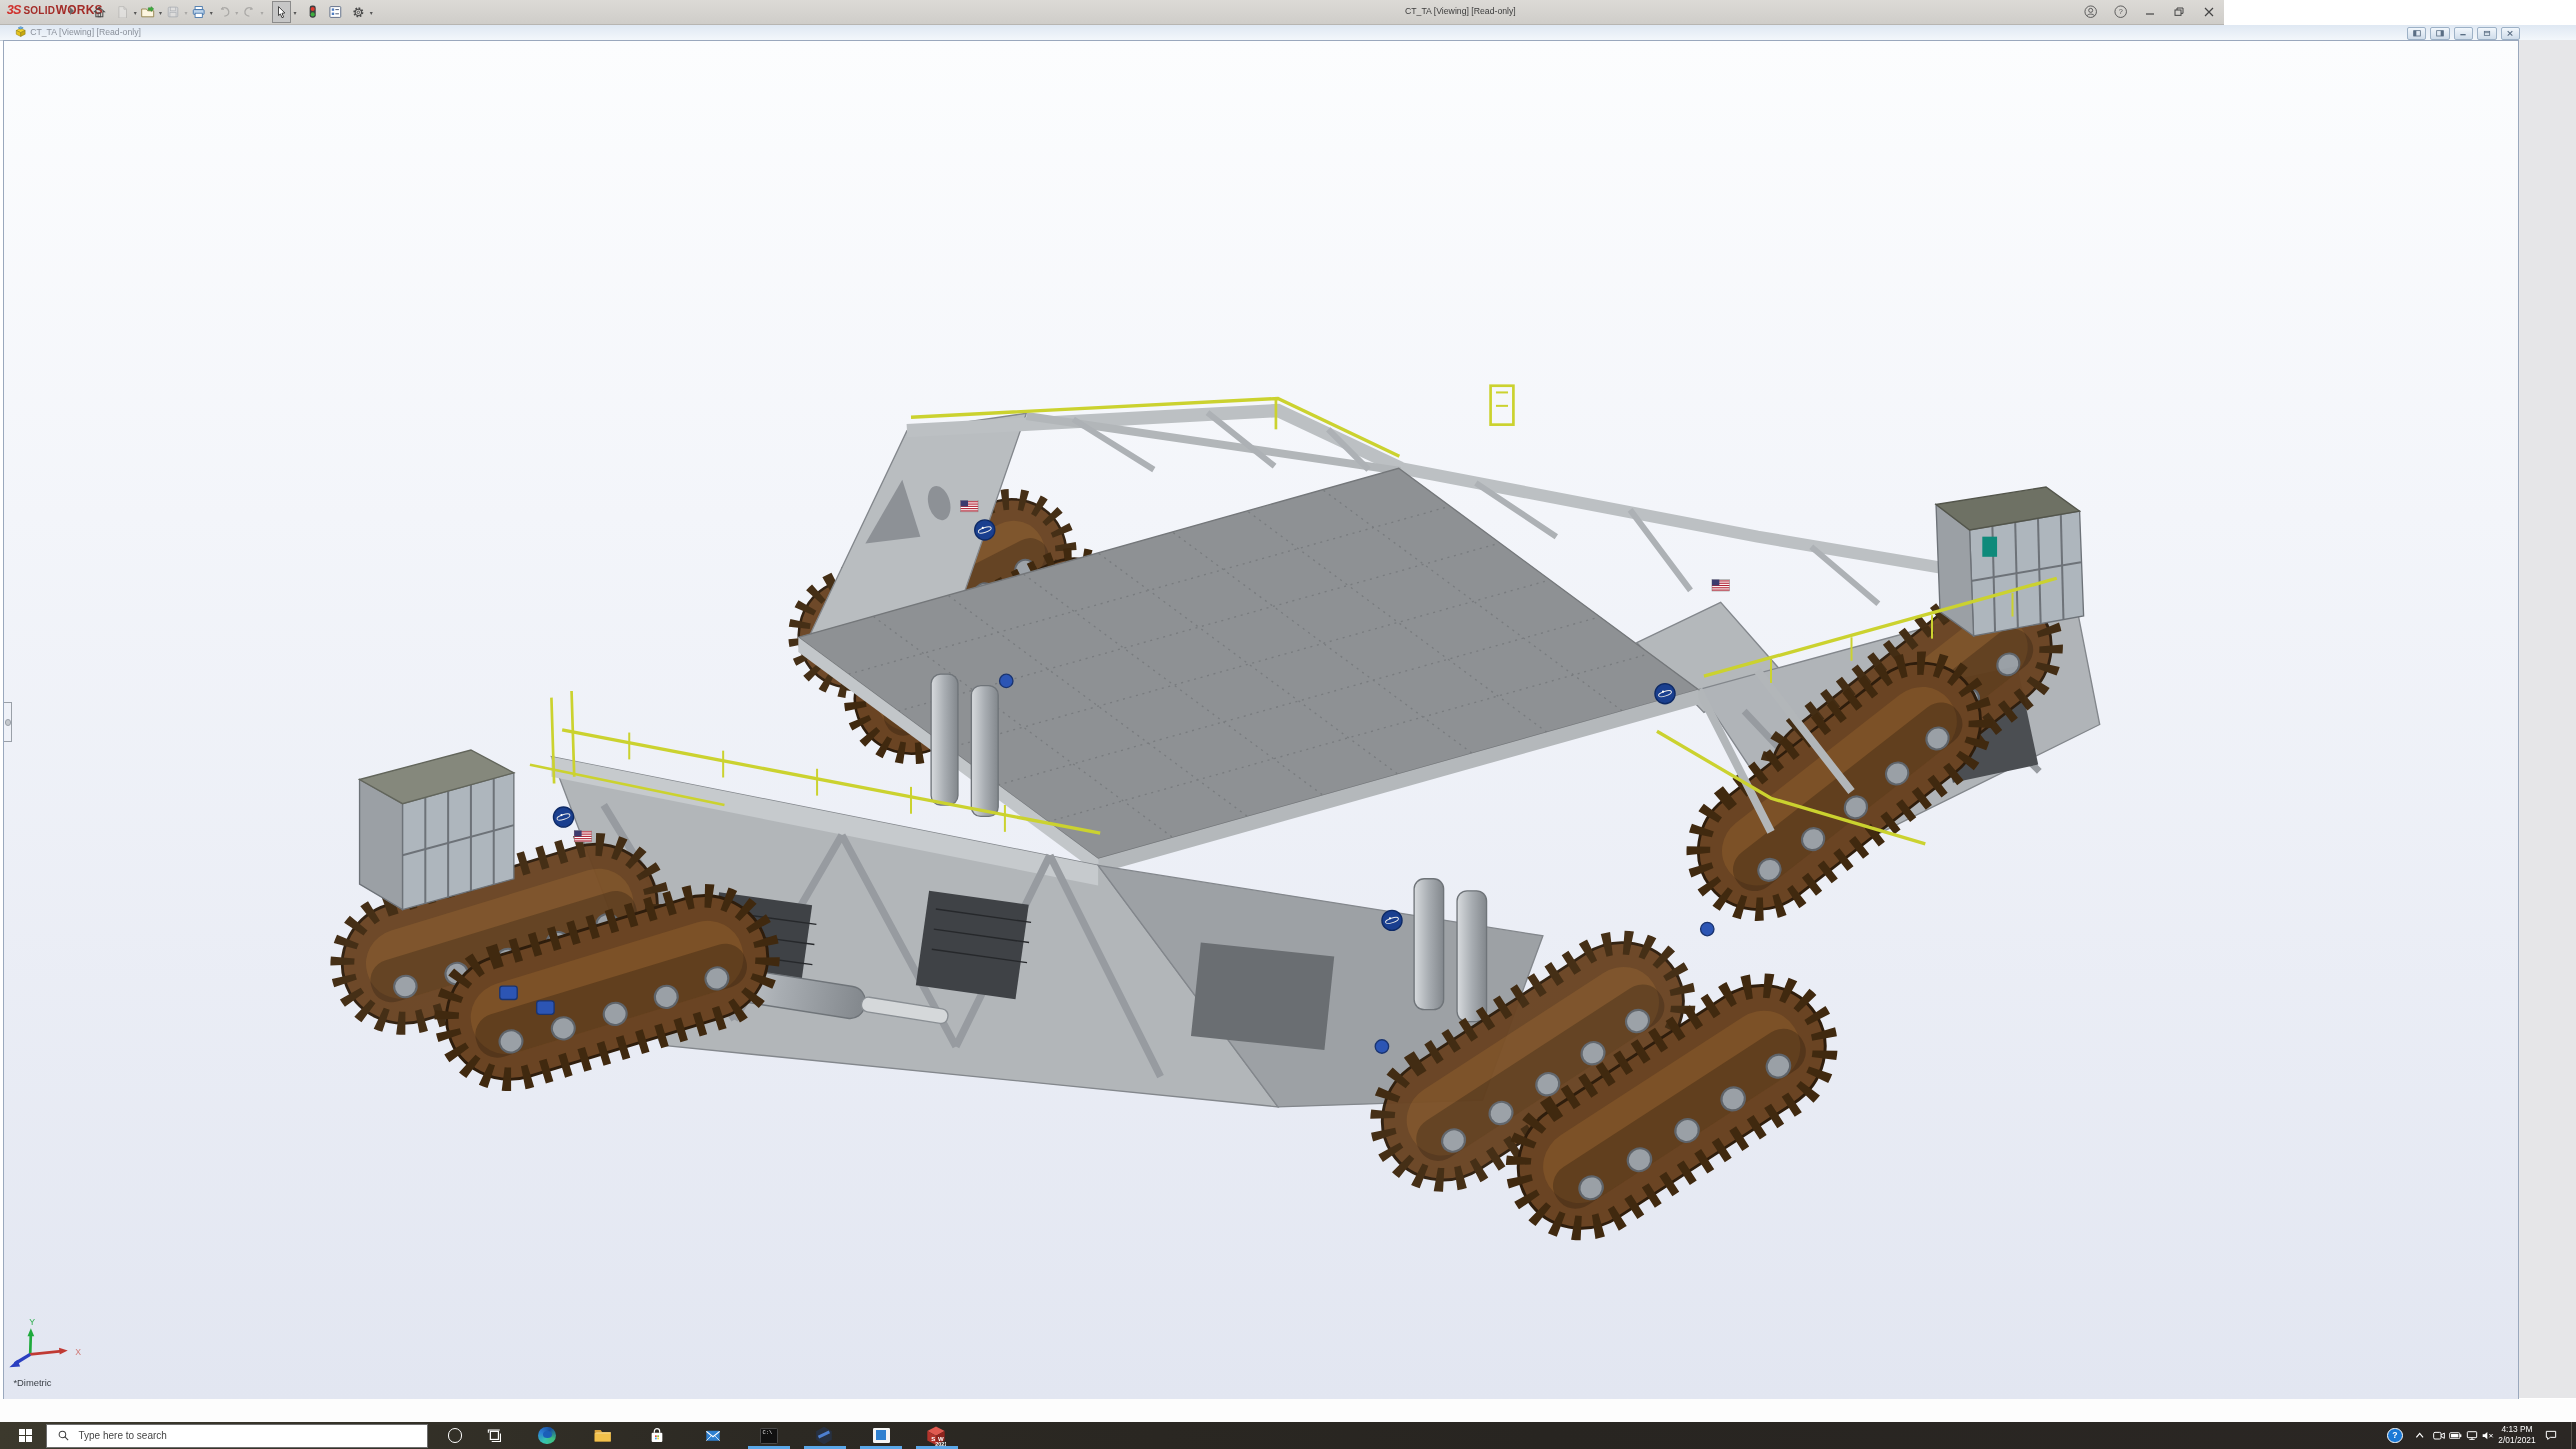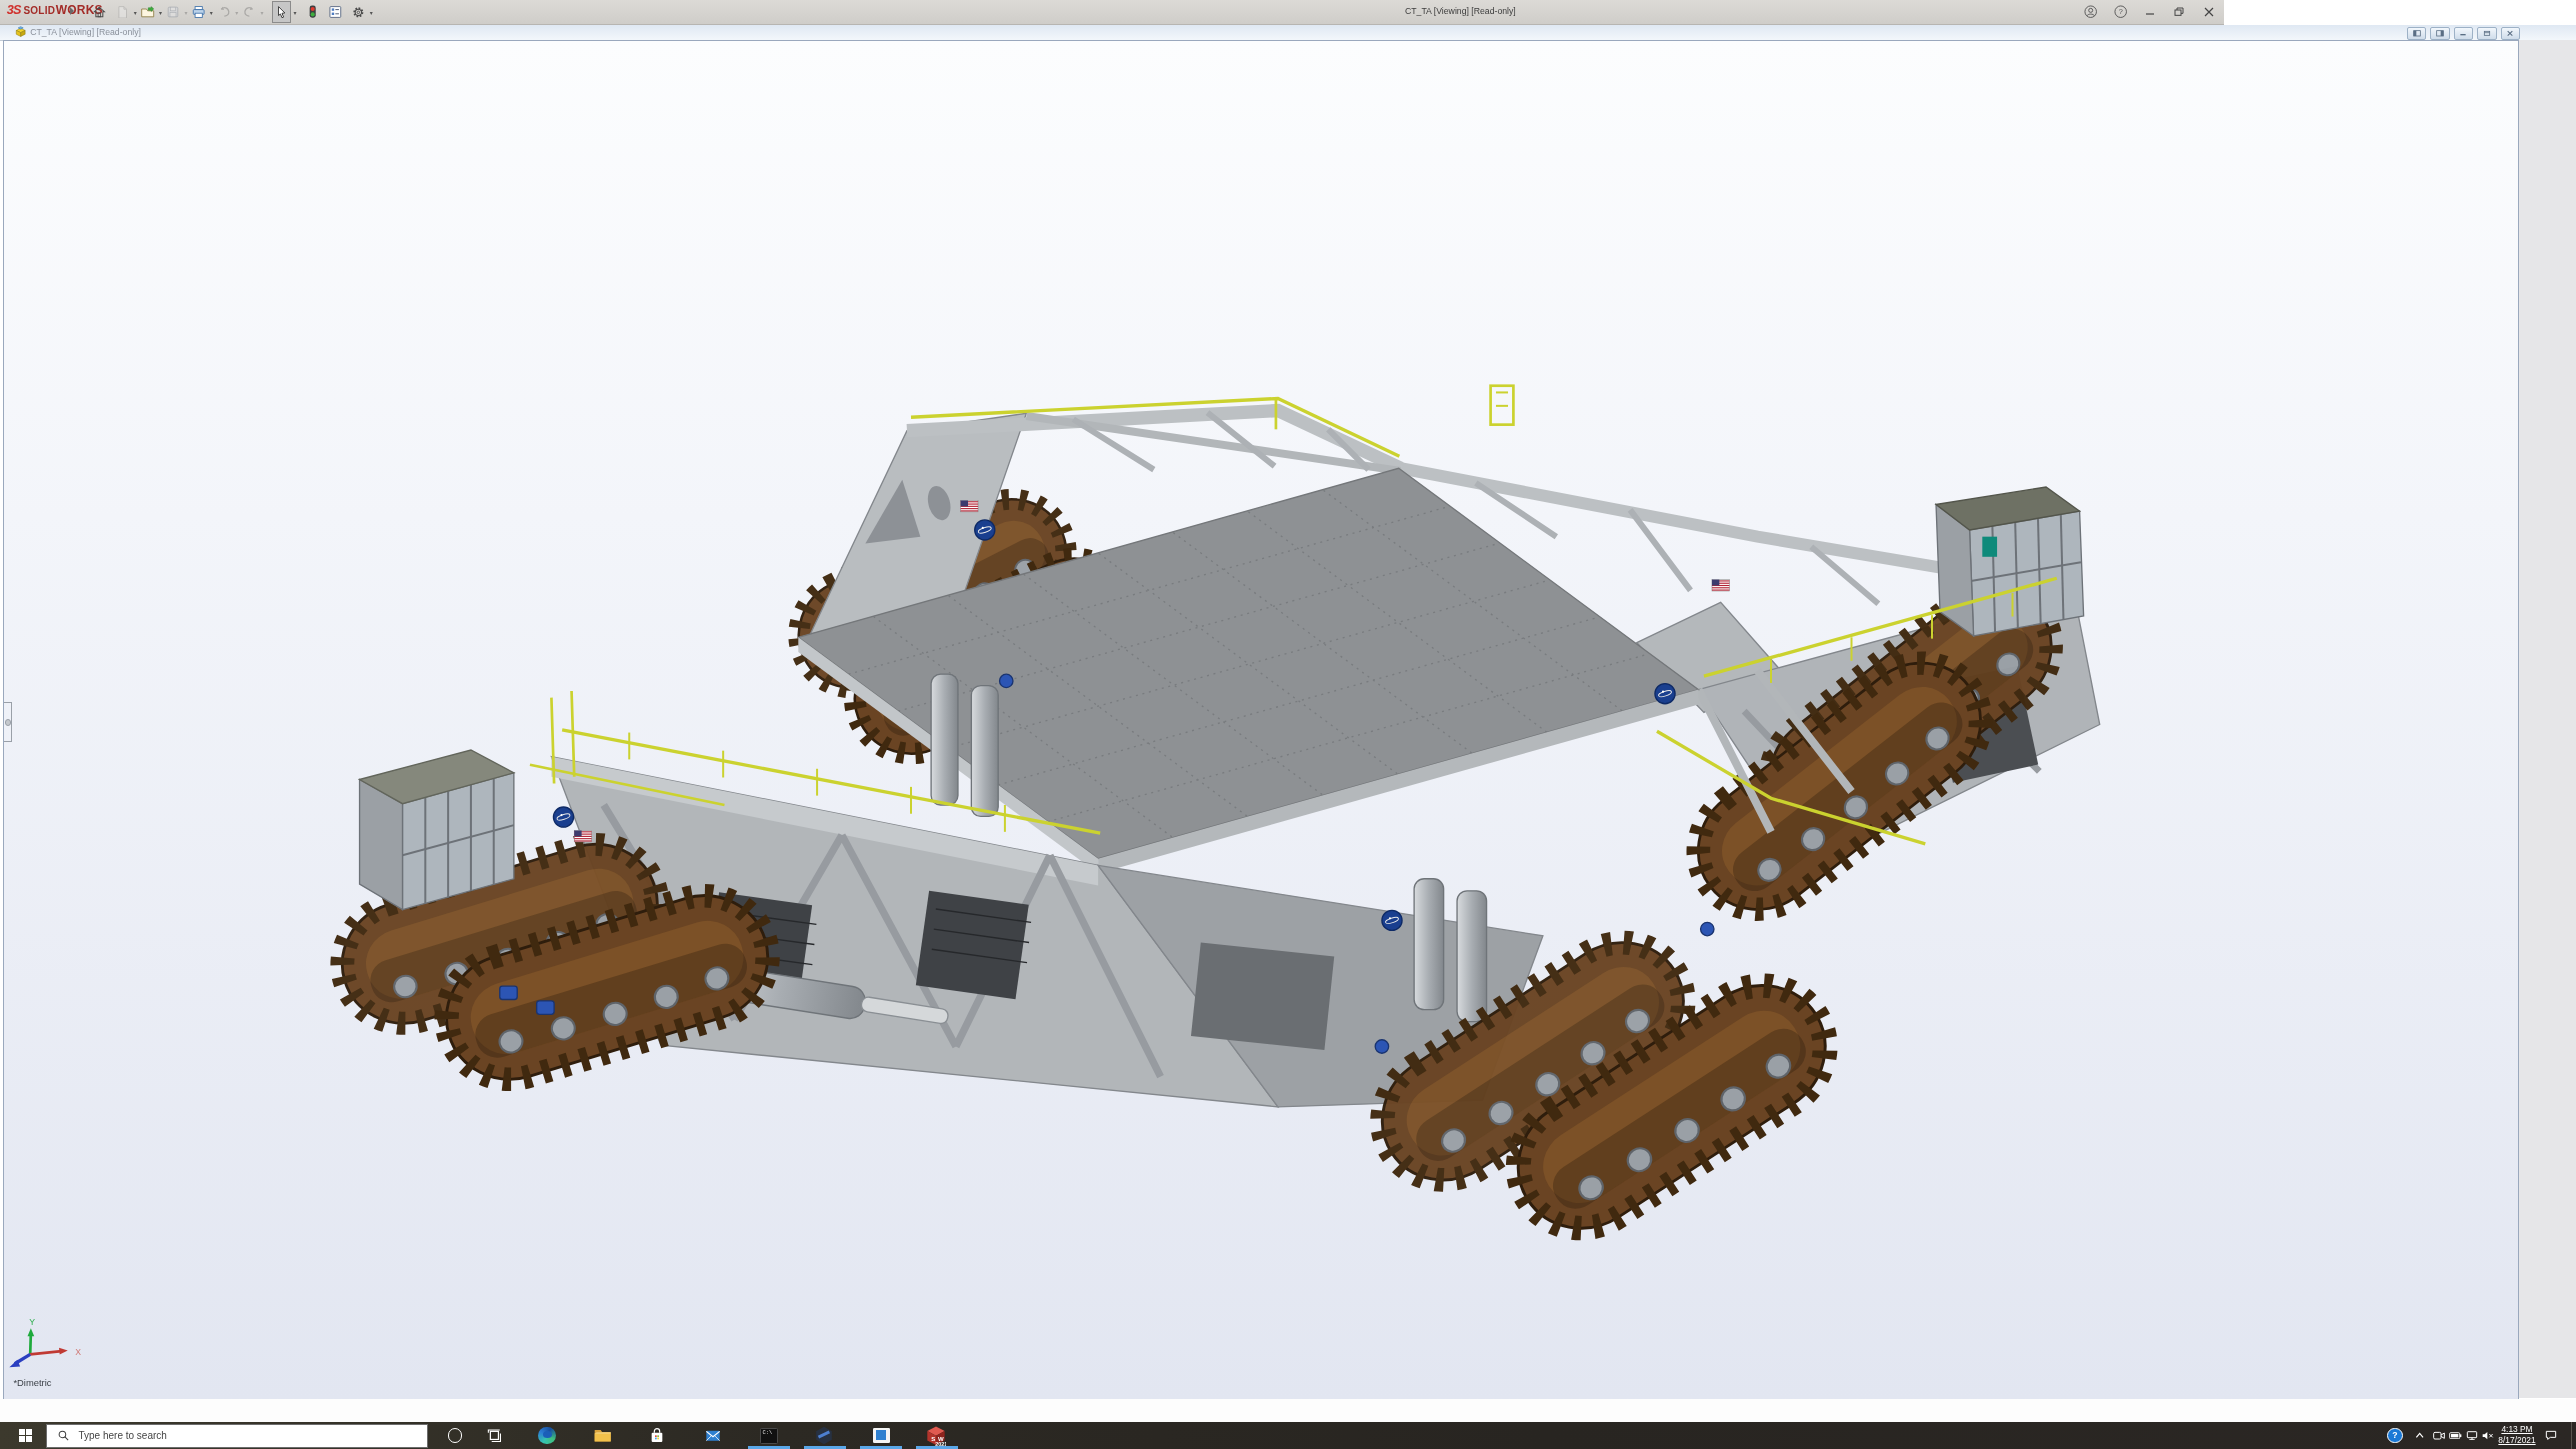--- a/index.html
+++ b/index.html
@@ -51,21 +51,21 @@
     grid-template-columns:6px 6px;grid-template-rows:6px 6px;gap:1.3px;}
   #start div{background:#fff;}
   #searchbox{position:absolute;left:46px;top:1.3px;width:382px;height:23.5px;background:#fff;
     border:0.7px solid #6d6d6d;display:flex;align-items:center;gap:9.4px;padding-left:10.7px;box-sizing:border-box;}
   #searchbox .ph{font-size:10px;color:#454545;}
   .tico{position:absolute;top:1422px;width:32px;height:27px;display:flex;align-items:center;justify-content:center;}
   .underline{position:absolute;top:1446px;height:2.7px;width:42px;background:#5aa7e8;}
   
   .tray{position:absolute;top:1422px;height:27px;display:flex;align-items:center;justify-content:center;color:#fff;}
   #clock{position:absolute;left:2497px;top:1424px;width:40px;color:#fff;font-size:8.4px;
-    text-align:center;line-height:10.7px;text-decoration:underline;}
+    text-align:center;line-height:10.7px;}
   #showdesk{position:absolute;left:2571px;top:1422px;width:0.7px;height:27px;background:#5a5750;}
   
   .hex{width:17.4px;height:17.4px;background:#273142;clip-path:polygon(50% 0,95% 25%,95% 75%,50% 100%,5% 75%,5% 25%);position:relative;}
   .hex .sheen{position:absolute;left:2.7px;top:6.7px;width:12px;height:3.4px;background:#4d7fd0;transform:rotate(-25deg);}
   .edge{width:17.4px;height:17.4px;border-radius:50%;
     background:conic-gradient(from 210deg,#36c3b1,#2b7cd3,#174f9e,#3fbf7f,#36c3b1);position:relative;}
   .edge::after{content:"";position:absolute;left:4.7px;top:4px;width:9.4px;height:7.4px;border-radius:50%;background:#1b5fb8;}
 </style>
 </head>
 <body>
@@ -553,21 +553,21 @@
     </svg>
 </div>
 <div class="tray" style="left:2478px;width:19px;">
   <svg width="12" height="9.4" viewBox="0 0 18 14">
       <path d="M1 5 H4 L8 1.5 V12.5 L4 9 H1 Z" fill="#fff"></path>
       <path d="M11 4.5 L16 9.5 M16 4.5 L11 9.5" stroke="#fff" stroke-width="1.5"></path>
     </svg>
 </div>
 <div id="clock">
   <div>4:13 PM</div>
-  <div>8/17/2021</div>
+  <div>2/01/2021</div>
 </div>
 <div class="tray" style="left:2541px;width:20px;">
   <svg width="12" height="10.7" viewBox="0 0 18 16">
       <path d="M2 2 H16 V11 H8 L4 14 V11 H2 Z" fill="none" stroke="#fff" stroke-width="1.5"></path>
     </svg>
 </div>
 <div id="showdesk"></div>
 
 
 </body></html>

